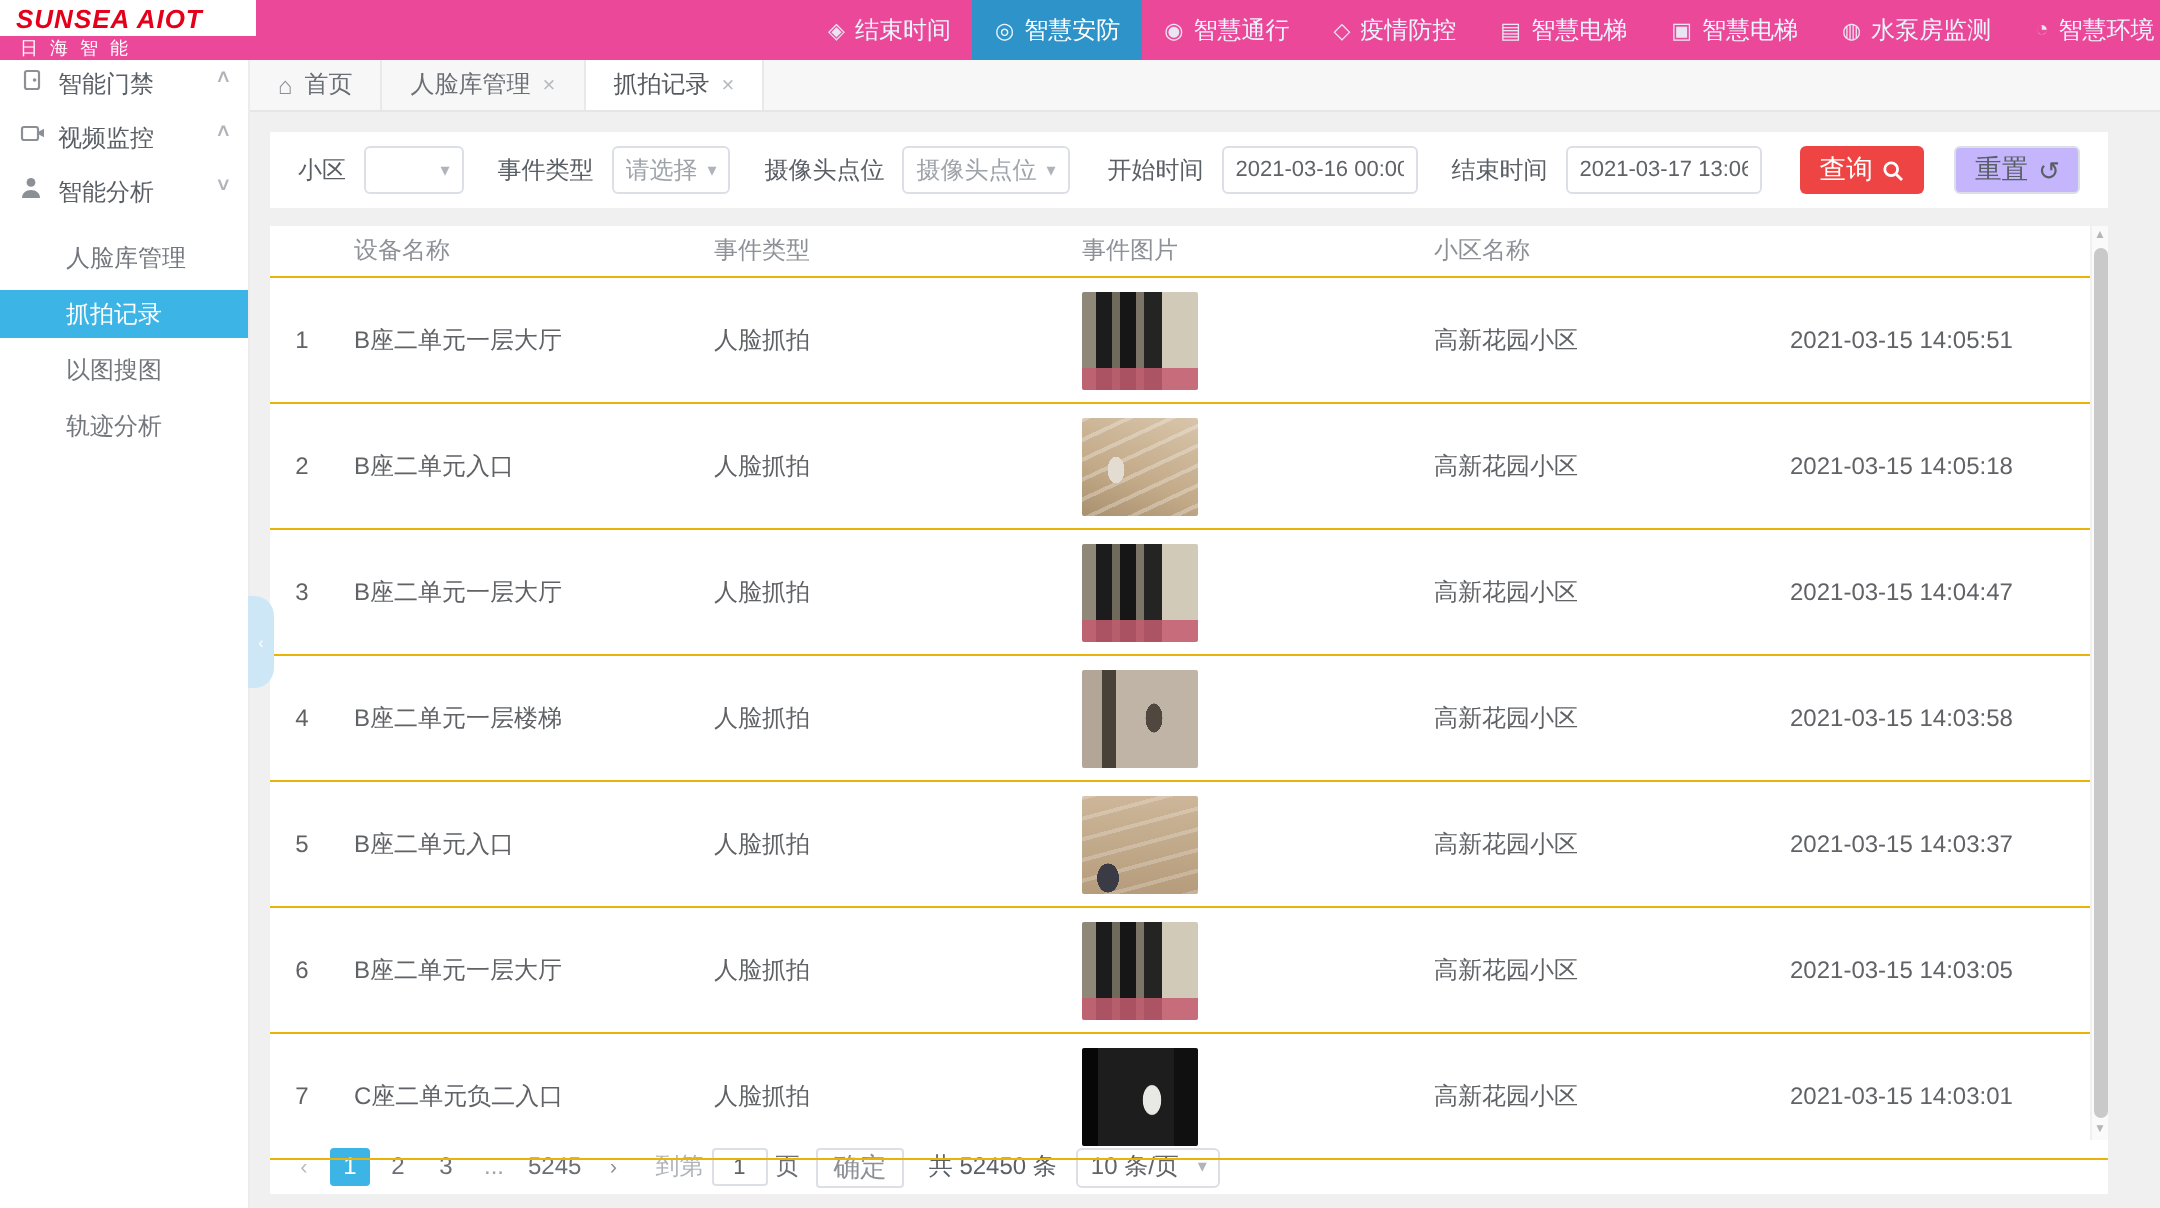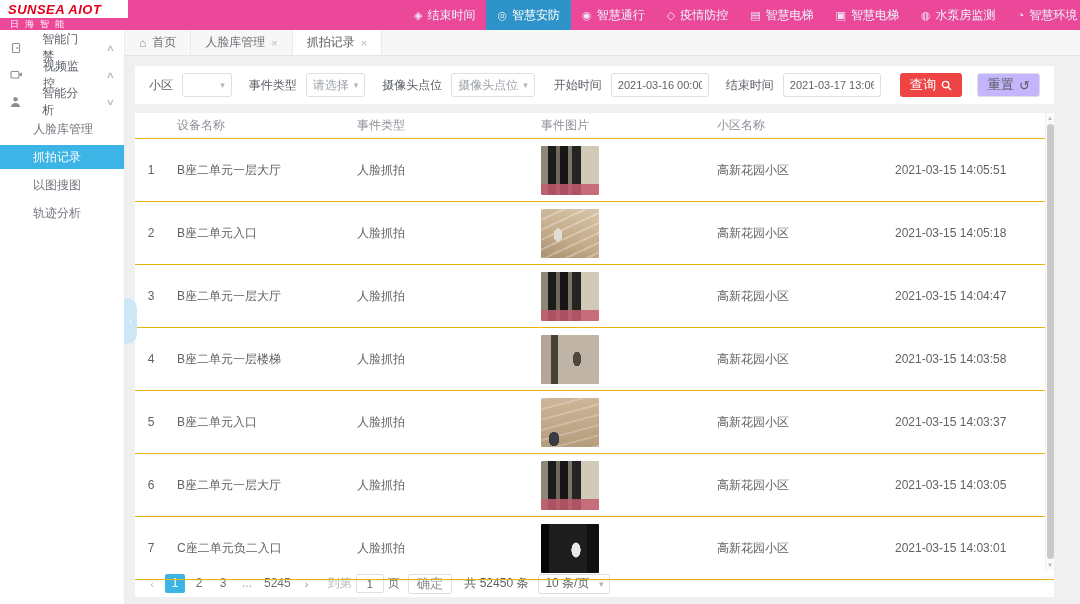--- a/index.html
+++ b/index.html
@@ -16,21 +16,21 @@
   .topnav { display:flex; align-items:stretch; margin-left:275px; }
   .topnav-item { display:flex; align-items:center; gap:5px; padding:0 11px; color:#eaf6fd; cursor:pointer; white-space:nowrap; }
   .topnav-item .nicon { font-size:11px; opacity:.9; }
   .topnav-item.active { background:#2e93c8; color:#fff; }
 
   
   .layout { flex:1; display:flex; min-height:0; }
 
   
   .sidebar { width:125px; flex:0 0 125px; background:#fff; position:relative; border-right:1px solid #ececec; padding-top:4px; }
-  .side-group { height:27px; display:flex; align-items:center; gap:20px; padding:0 10px; color:#5a5f66; cursor:pointer; }
+  .side-group { height:27px; display:flex; align-items:flex-start; gap:6px; padding:0 10px; color:#5a5f66; cursor:pointer;font-family:Liberation Mono, monospace; }
   .side-group .gicon { width:13px; color:#8c9096; display:inline-flex; }
   .side-group .chev { margin-left:auto; color:#b0b4ba; font-size:9px; transform:scaleX(1.4); }
   .side-sub { display:flex; flex-direction:column; }
   .side-sub-item { height:24px; line-height:24px; padding-left:33px; color:#73777d; cursor:pointer; margin:2px 0; }
   .side-sub-item.active { background:#3cb4e6; color:#fff; }
   .collapse-handle { position:absolute; right:-13px; top:268px; width:13px; height:46px; background:#cde7f7; border-radius:0 10px 10px 0; cursor:pointer; z-index:5; display:flex; align-items:center; justify-content:center; color:#fff; font-size:8px; }
 
   
   .main { flex:1; display:flex; flex-direction:column; min-width:0; }
   .tabbar { height:26px; flex:0 0 26px; background:#f7f7f7; border-bottom:1px solid #e6e6e6; display:flex; align-items:stretch; }

